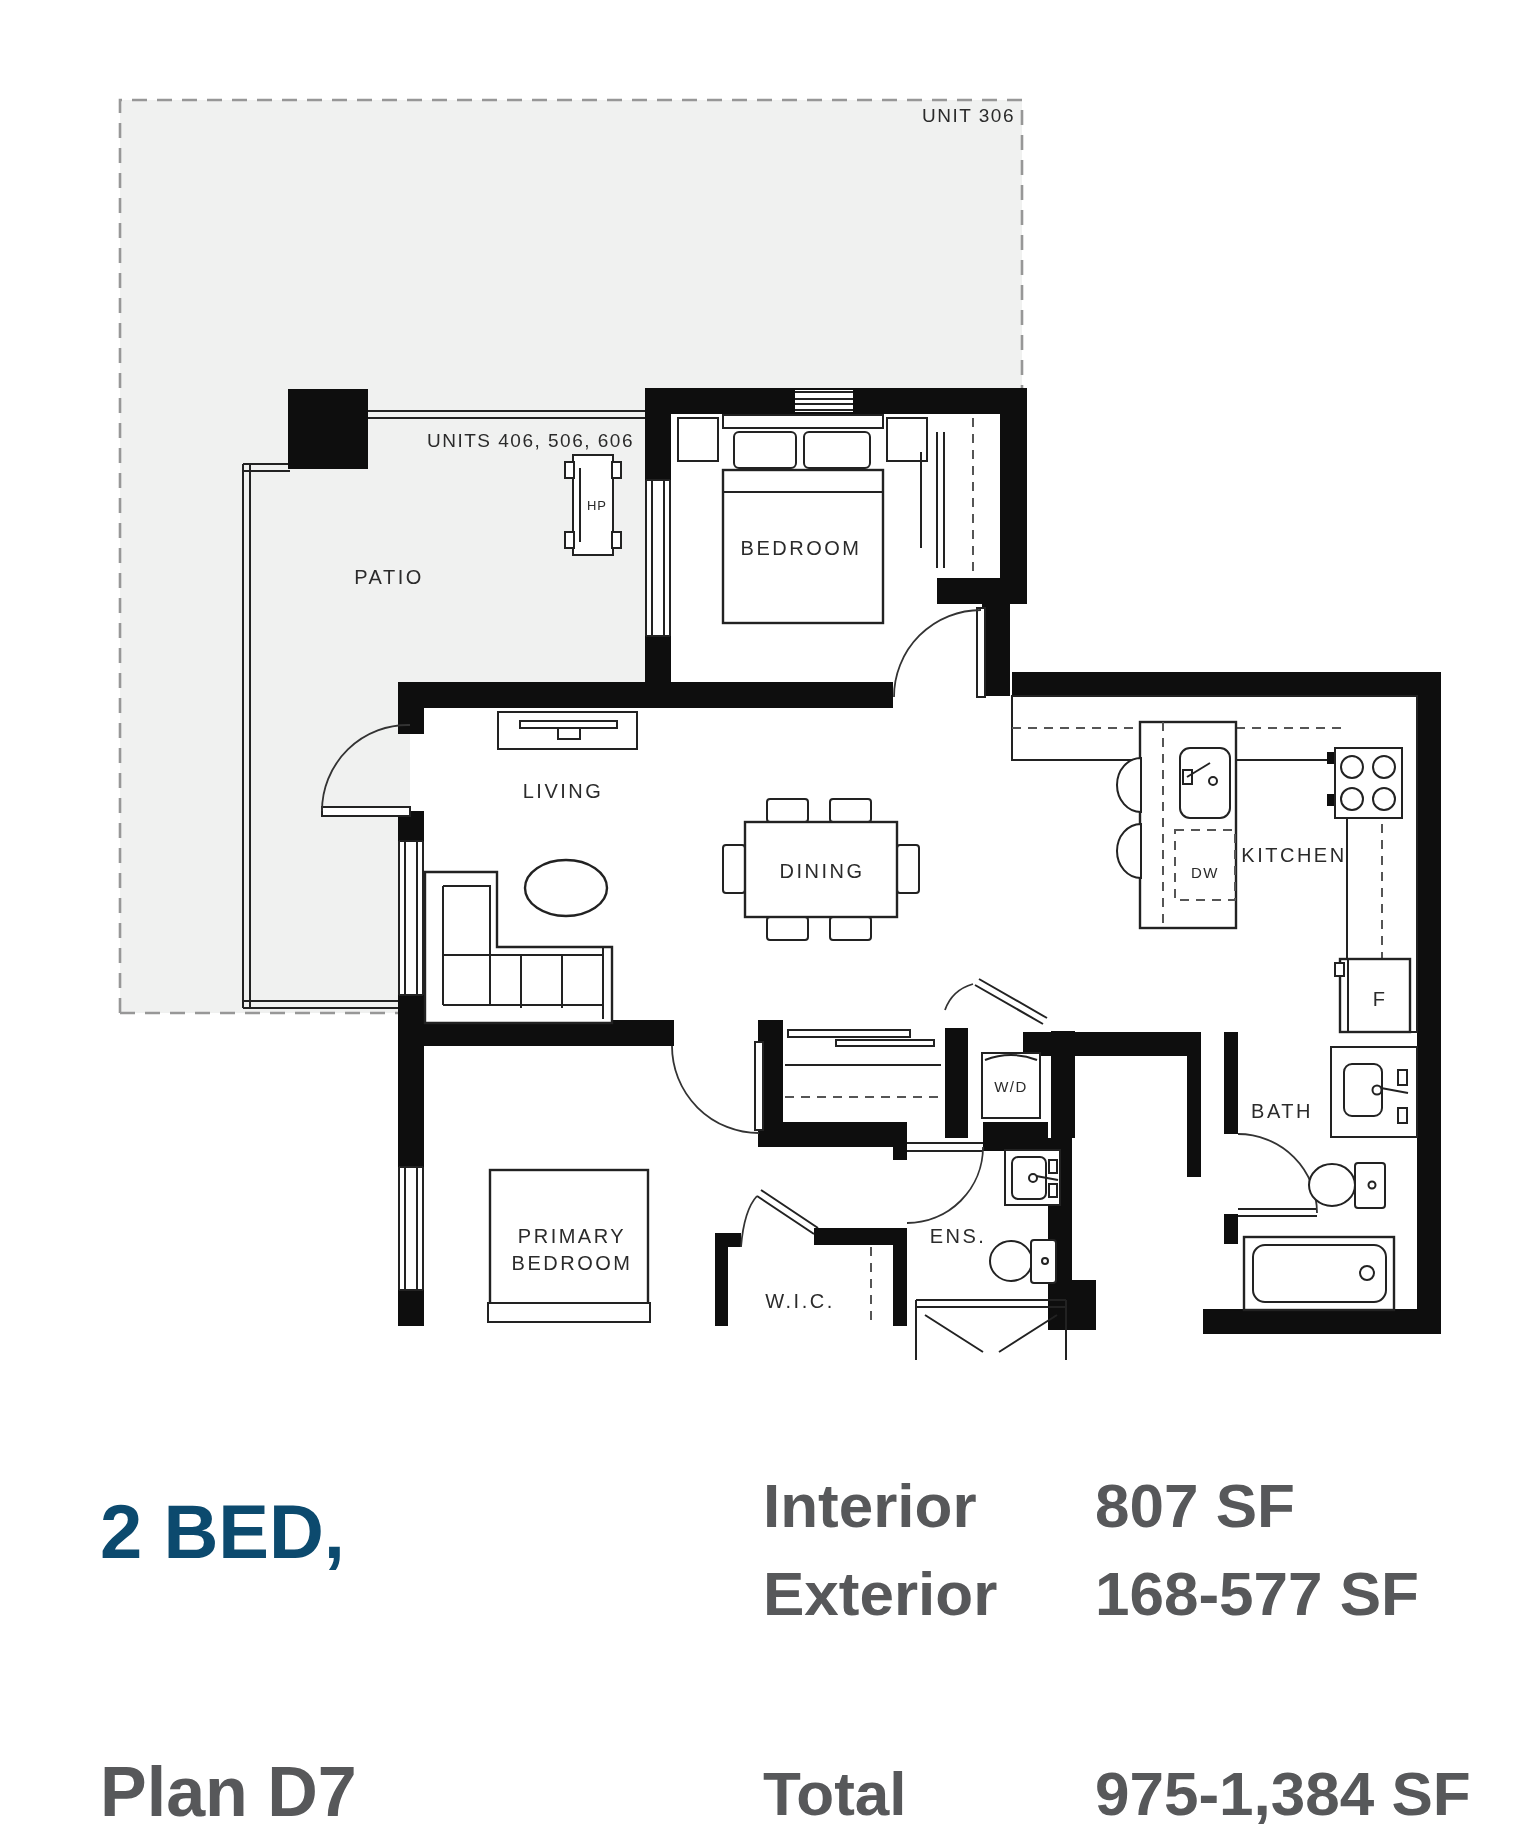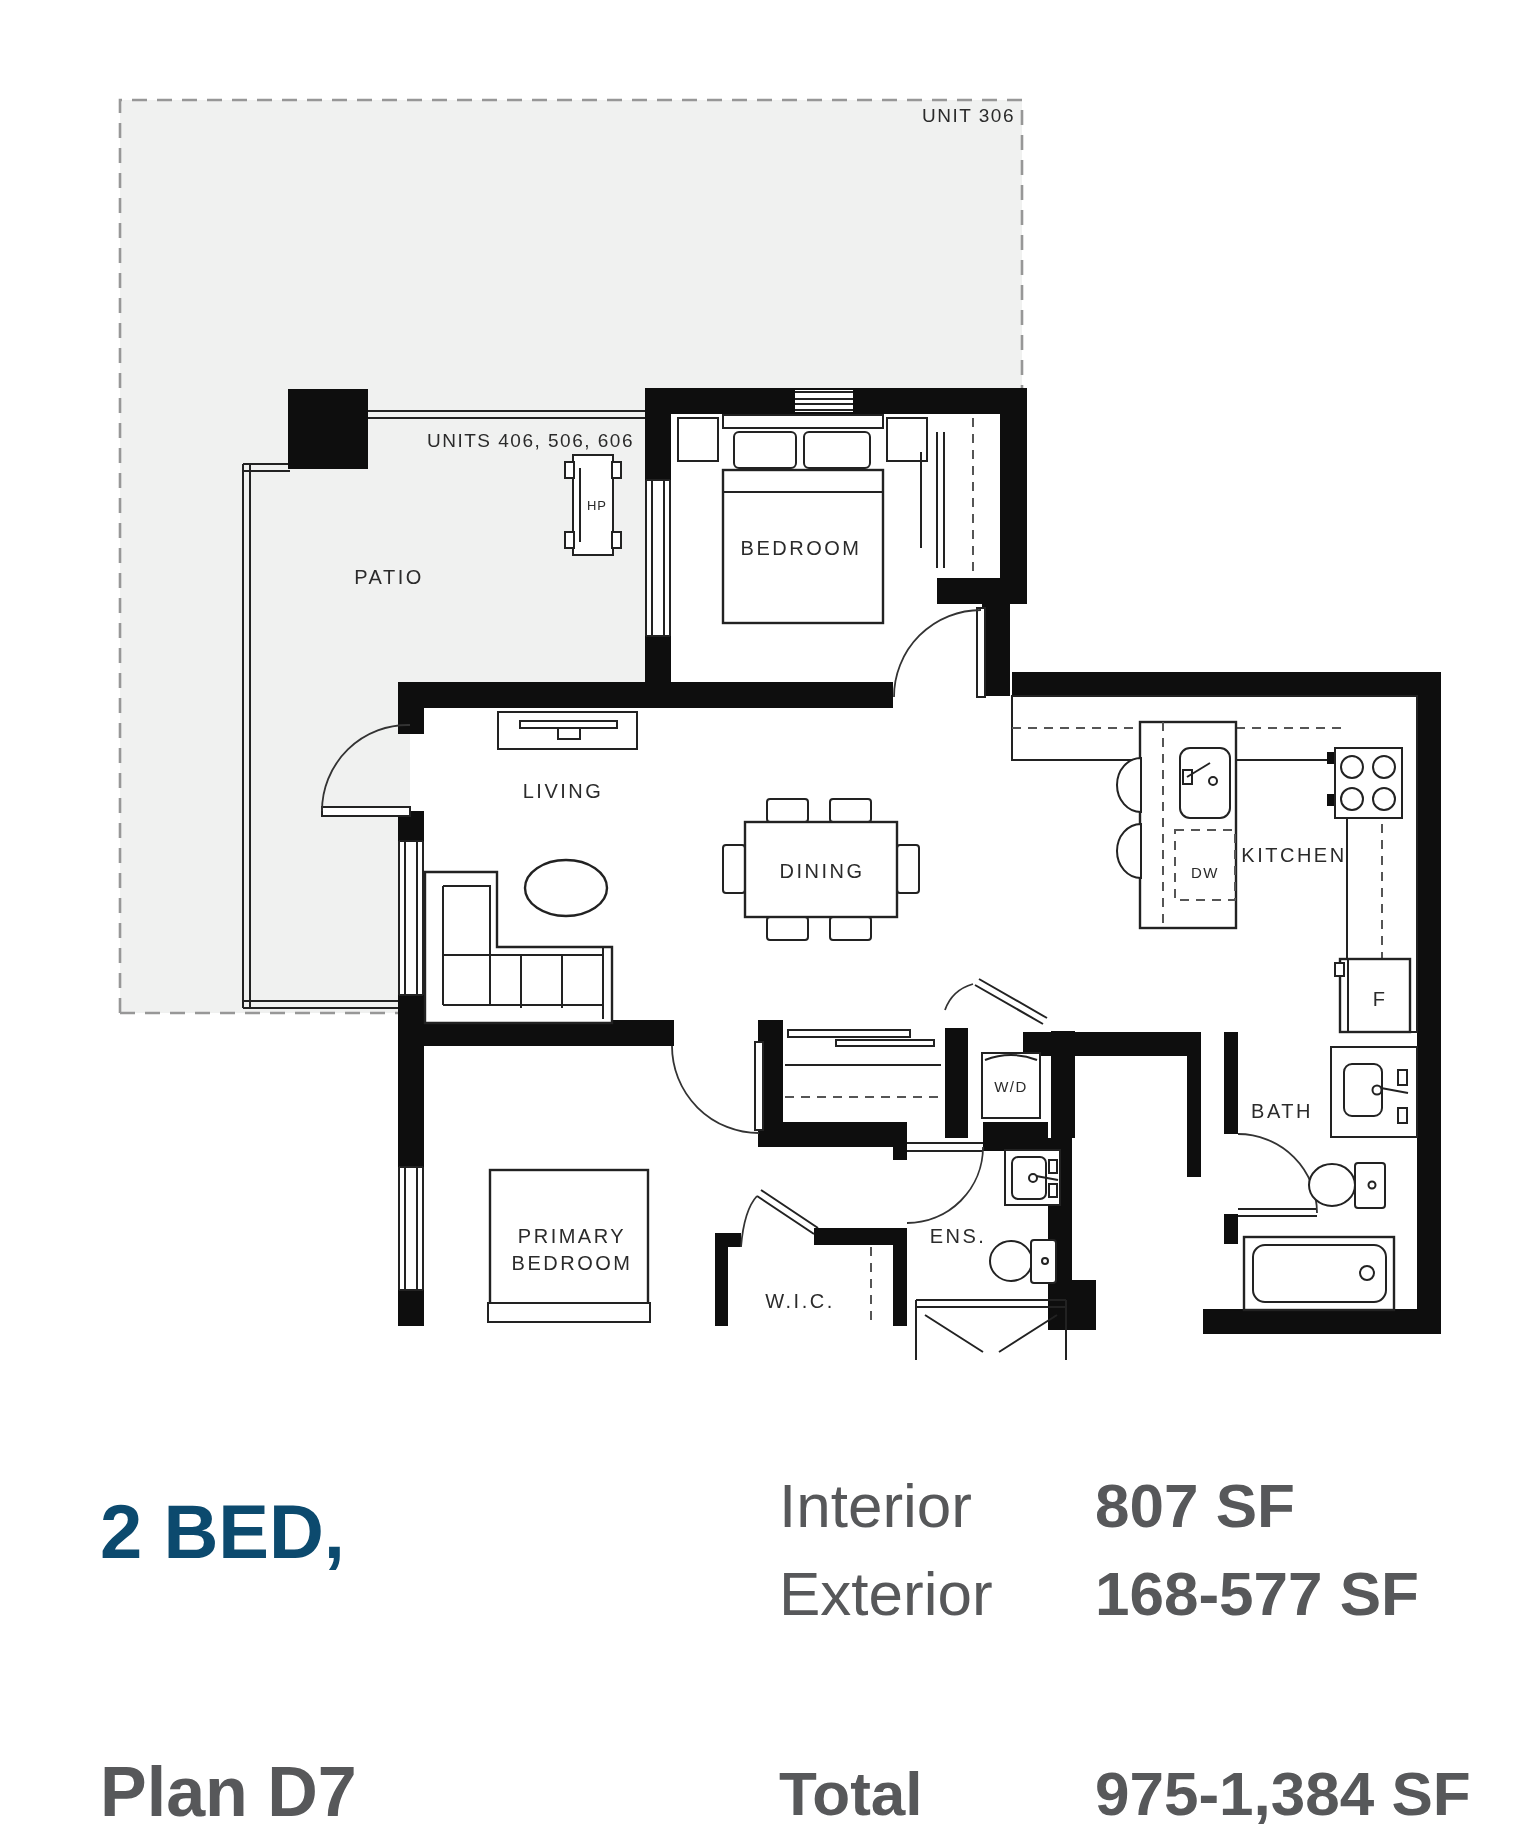--- a/index.html
+++ b/index.html
@@ -16,21 +16,21 @@
   .furn{stroke:#222;stroke-width:2.4;fill:#ffffff;}
   .furn2{stroke:#222;stroke-width:2;fill:#ffffff;}
   .dash{stroke:#555;stroke-width:2;fill:none;stroke-dasharray:9 7;}
   .graydash{stroke:#979797;stroke-width:2.6;fill:none;stroke-dasharray:15 10;}
   .arc{stroke:#333;stroke-width:1.8;fill:none;}
   
   #info{position:absolute;left:0;top:1430px;width:1528px;height:394px;color:#57585a;}
   .headline{position:absolute;left:100px;top:22px;font-size:76px;font-weight:700;line-height:1.16;letter-spacing:0px;color:#0c4a6e;margin-top:36px;}
   .planname{position:absolute;left:100px;top:322px;font-size:70px;font-weight:700;color:#57585a;}
   .row{position:absolute;font-size:62px;font-weight:400;color:#57585a;}
-  .row .lab{position:absolute;left:16px;top:0;white-space:nowrap;}
+  .row .lab{position:absolute;left:0;top:0;white-space:nowrap;font-weight:bold;}
   .row .val{position:absolute;left:332px;top:0;white-space:nowrap;font-weight:bold;}
   .row-interior{left:763px;top:40px;}
   .row-exterior{left:763px;top:128px;}
   .row-total{left:763px;top:328px;font-weight:700;}
 </style>
 </head>
 <body>
 
 <div id="plan-wrap">
 <svg width="1528" height="1430" viewBox="0 0 1528 1430" xmlns="http://www.w3.org/2000/svg">

